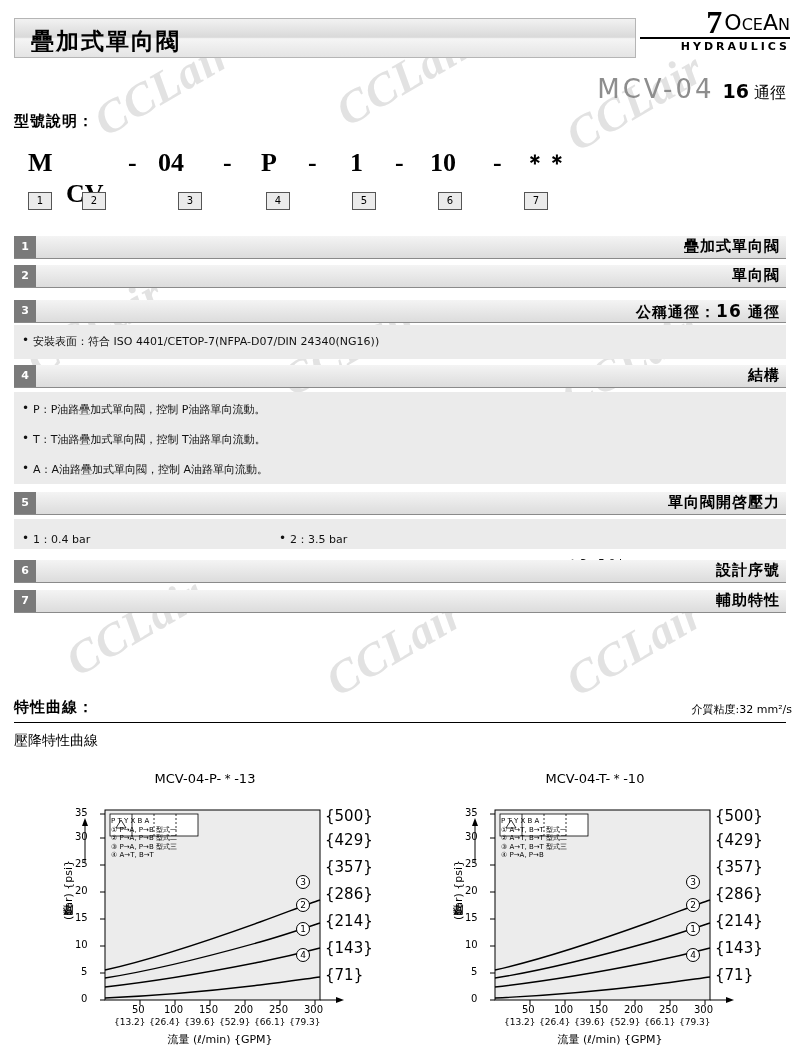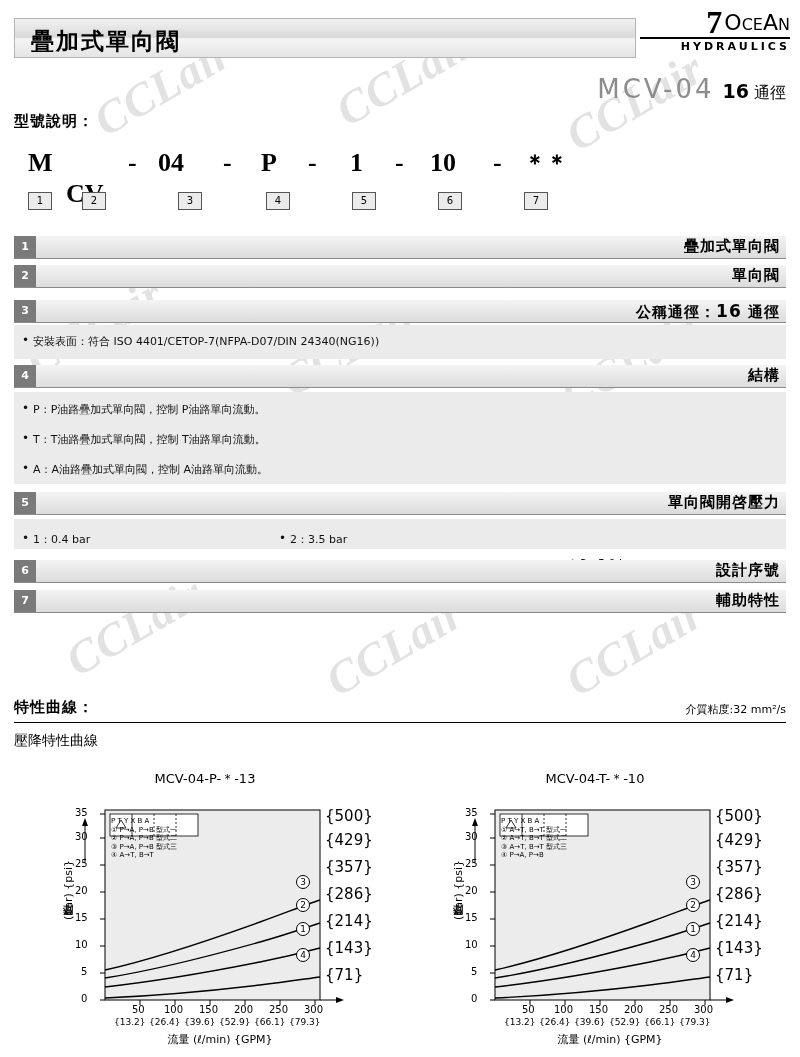--- a/index.html
+++ b/index.html
@@ -63,21 +63,21 @@
   .ititle{position:absolute;right:6px;top:1px;font-size:15px;font-weight:bold;letter-spacing:1px;}
   .ititle .big{font-size:17px;}
 
   .note{position:absolute;font-size:11px;color:#111;}
   .note:before{content:"\2022";position:absolute;left:-11px;top:-1px;font-size:12px;}
 
   .greyband{position:absolute;left:14px;width:772px;background:#ebebeb;}
 
   
   .curve-title{position:absolute;font-size:15px;font-weight:bold;letter-spacing:1px;}
-  .visc{position:absolute;right:14px;font-size:11px;}
+  .visc{position:absolute;right:8px;font-size:11px;}
 
   .chart-wrap{position:absolute;top:770px;width:390px;height:280px;}
   .chart-cap{position:absolute;top:0;left:0;width:390px;text-align:center;font-size:13px;}
   .chart-ylab{position:absolute;font-size:11px;writing-mode:vertical-rl;transform:rotate(180deg);}
   .chart-xlab{position:absolute;font-size:11px;text-align:center;}
   .ticklbl{position:absolute;font-size:10px;}
   .psi{position:absolute;font-size:15px;}
   .legendbox{position:absolute;font-size:7px;line-height:8.6px;}
   .cnum{position:absolute;font-size:9px;border:1px solid #000;border-radius:50%;width:12px;height:12px;line-height:12px;text-align:center;background:#fff;}
   svg{display:block;}

